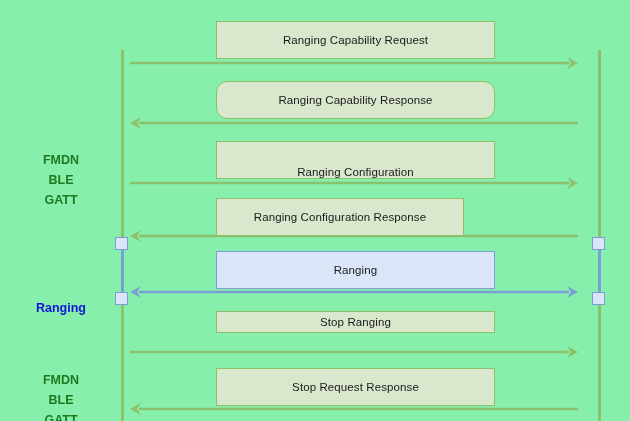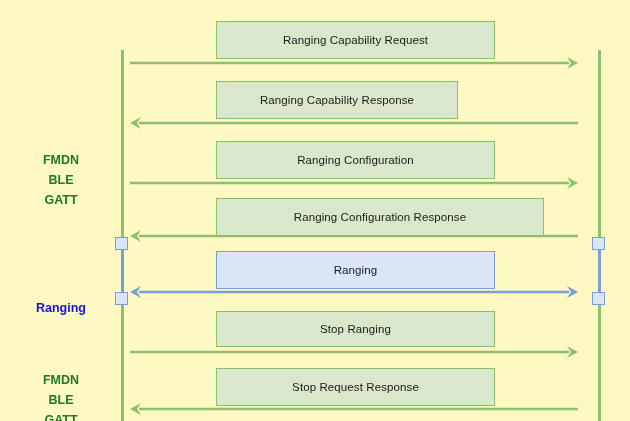--- a/index.html
+++ b/index.html
@@ -8,21 +8,21 @@
     padding: 0;
     background: #000000;
   }
   body {
     font-family: "Liberation Sans", sans-serif;
   }
   #diagram {
     position: relative;
     width: 630px;
     height: 421px;
-    background: #fef9c3;
+    background: #86efac;
     overflow: hidden;
   }
   
   .lifeline {
     position: absolute;
     width: 3px;
     background: #8cc06a;
   }
   
   .node-square {
@@ -121,33 +121,33 @@
       <svg class="arrow-svg" width="476" height="24" style="left: 116px; top: 397px;">
         <line x1="23" y1="12" x2="462" y2="12" stroke="#8cc06a" stroke-width="2.6"></line>
         <path d="M 14 12 L 25 6 L 21 12 L 25 18 Z" fill="#8cc06a"></path>
       </svg>
     </div>
 
   <div id="messages-layer">
       <div class="msg-box green" style="left: 216px; top: 21px; width: 279px; height: 38px;">
         <span>Ranging Capability Request</span>
       </div>
-      <div class="msg-box green" style="left: 216px; top: 81px; width: 242px; height: 38px;">
+      <div class="msg-box green" style="left: 216px; top: 81px; width: 279px; height: 38px; border-radius: 11px;">
         <span>Ranging Capability Response</span>
       </div>
-      <div class="msg-box green" style="left: 216px; top: 141px; width: 279px; height: 38px;">
+      <div class="msg-box green" style="left: 216px; top: 141px; width: 279px; height: 38px; align-items: flex-end;">
         <span>Ranging Configuration</span>
       </div>
-      <div class="msg-box green" style="left: 216px; top: 198px; width: 328px; height: 38px;">
+      <div class="msg-box green" style="left: 216px; top: 198px; width: 248px; height: 38px;">
         <span>Ranging Configuration Response</span>
       </div>
       <div class="msg-box blue" style="left: 216px; top: 251px; width: 279px; height: 38px;">
         <span>Ranging</span>
       </div>
-      <div class="msg-box green" style="left: 216px; top: 311px; width: 279px; height: 36px;">
+      <div class="msg-box green" style="left: 216px; top: 311px; width: 279px; height: 22px;">
         <span>Stop Ranging</span>
       </div>
       <div class="msg-box green" style="left: 216px; top: 368px; width: 279px; height: 38px;">
         <span>Stop Request Response</span>
       </div>
     </div>
 
   <div id="nodes-layer">
       <div class="node-square" style="left: 115px; top: 237px; background: rgb(218, 230, 247); border-color: rgb(122, 159, 212);"></div>
       <div class="node-square" style="left: 115px; top: 292px; background: rgb(218, 230, 247); border-color: rgb(122, 159, 212);"></div>

